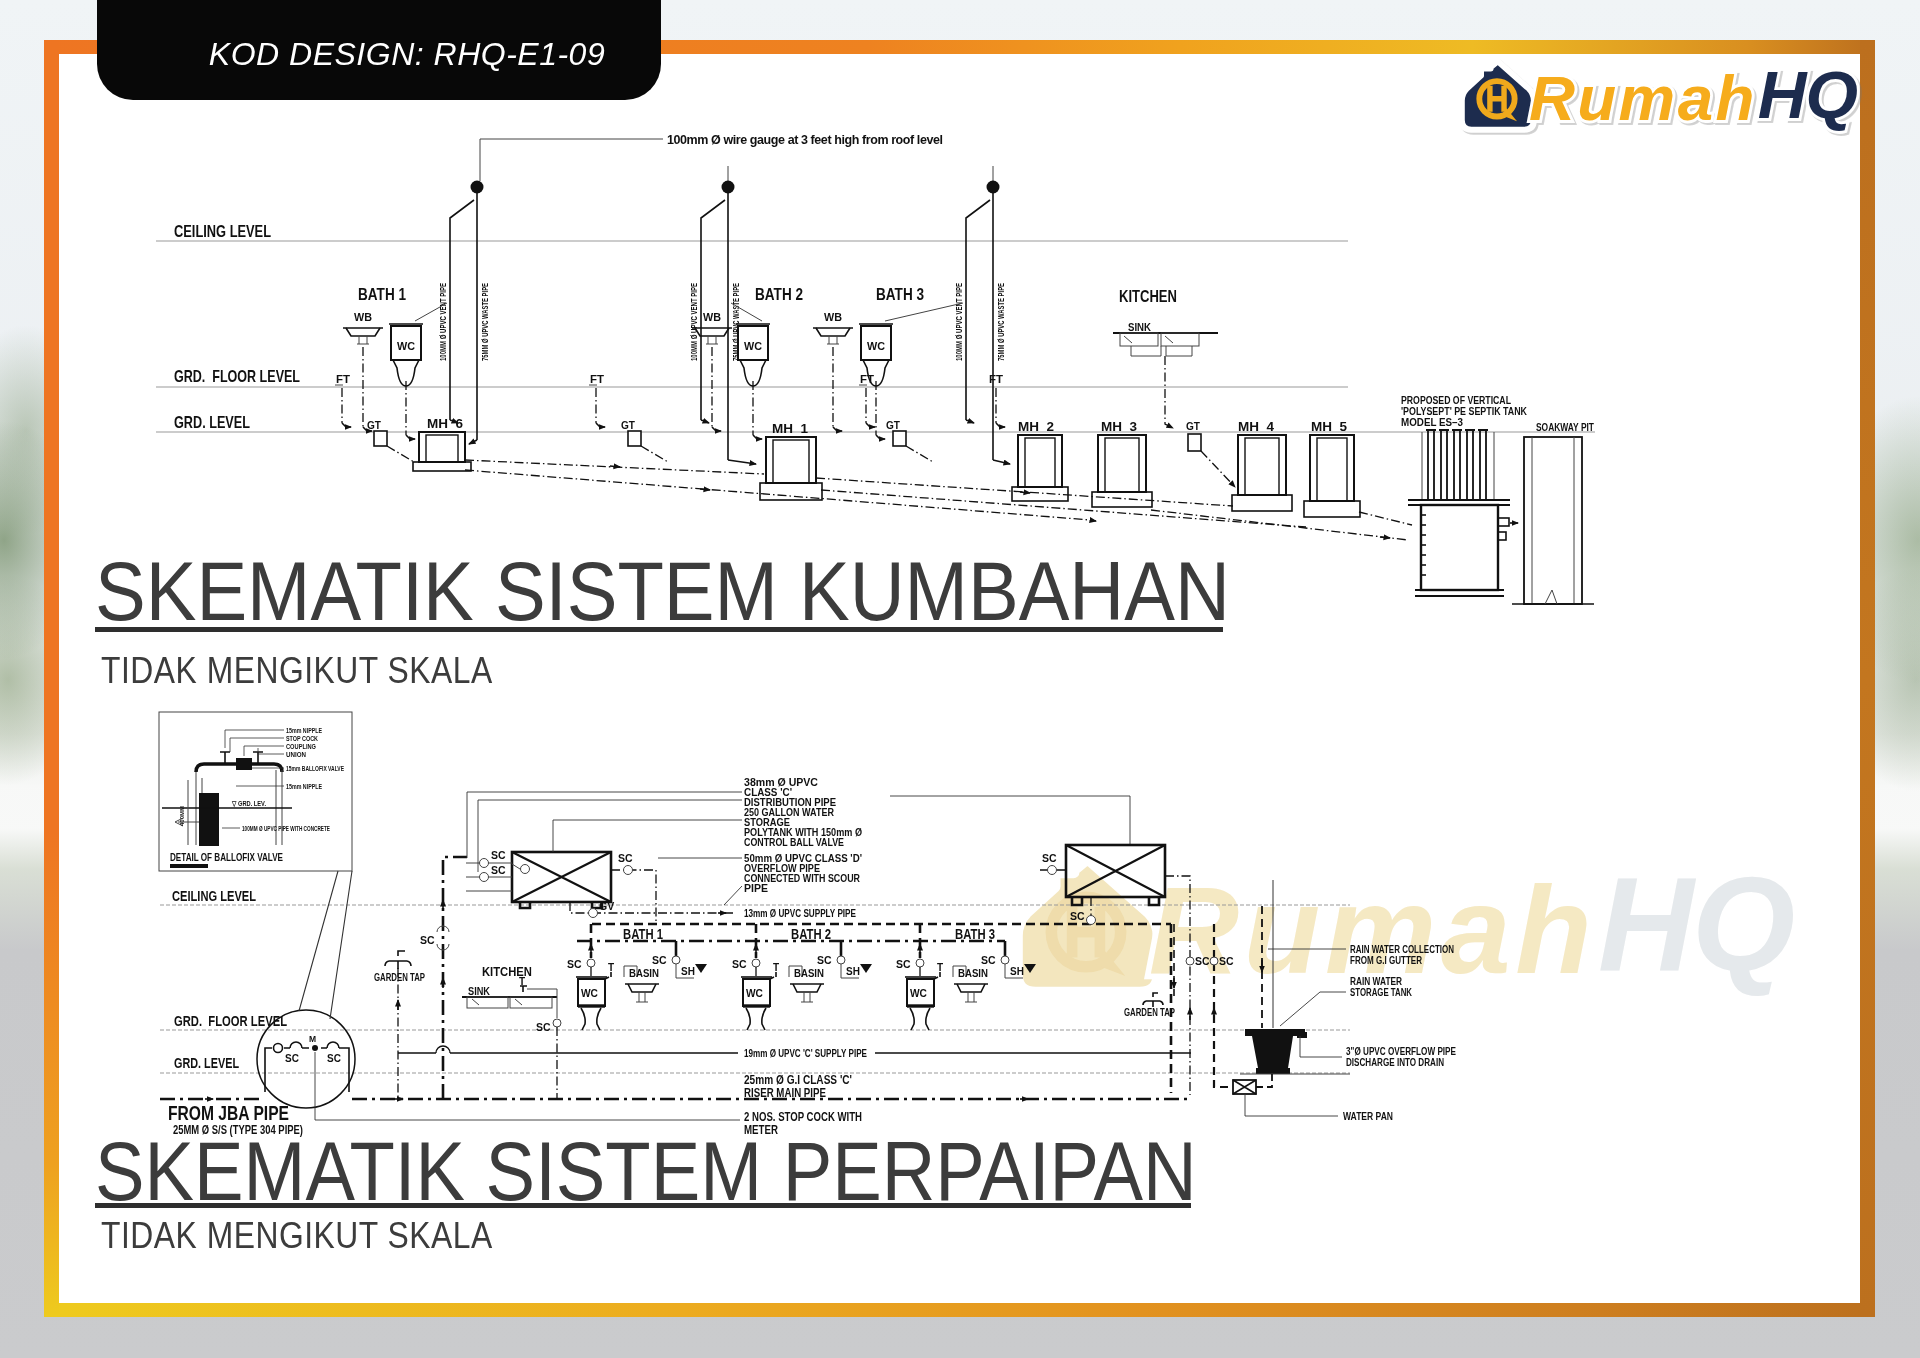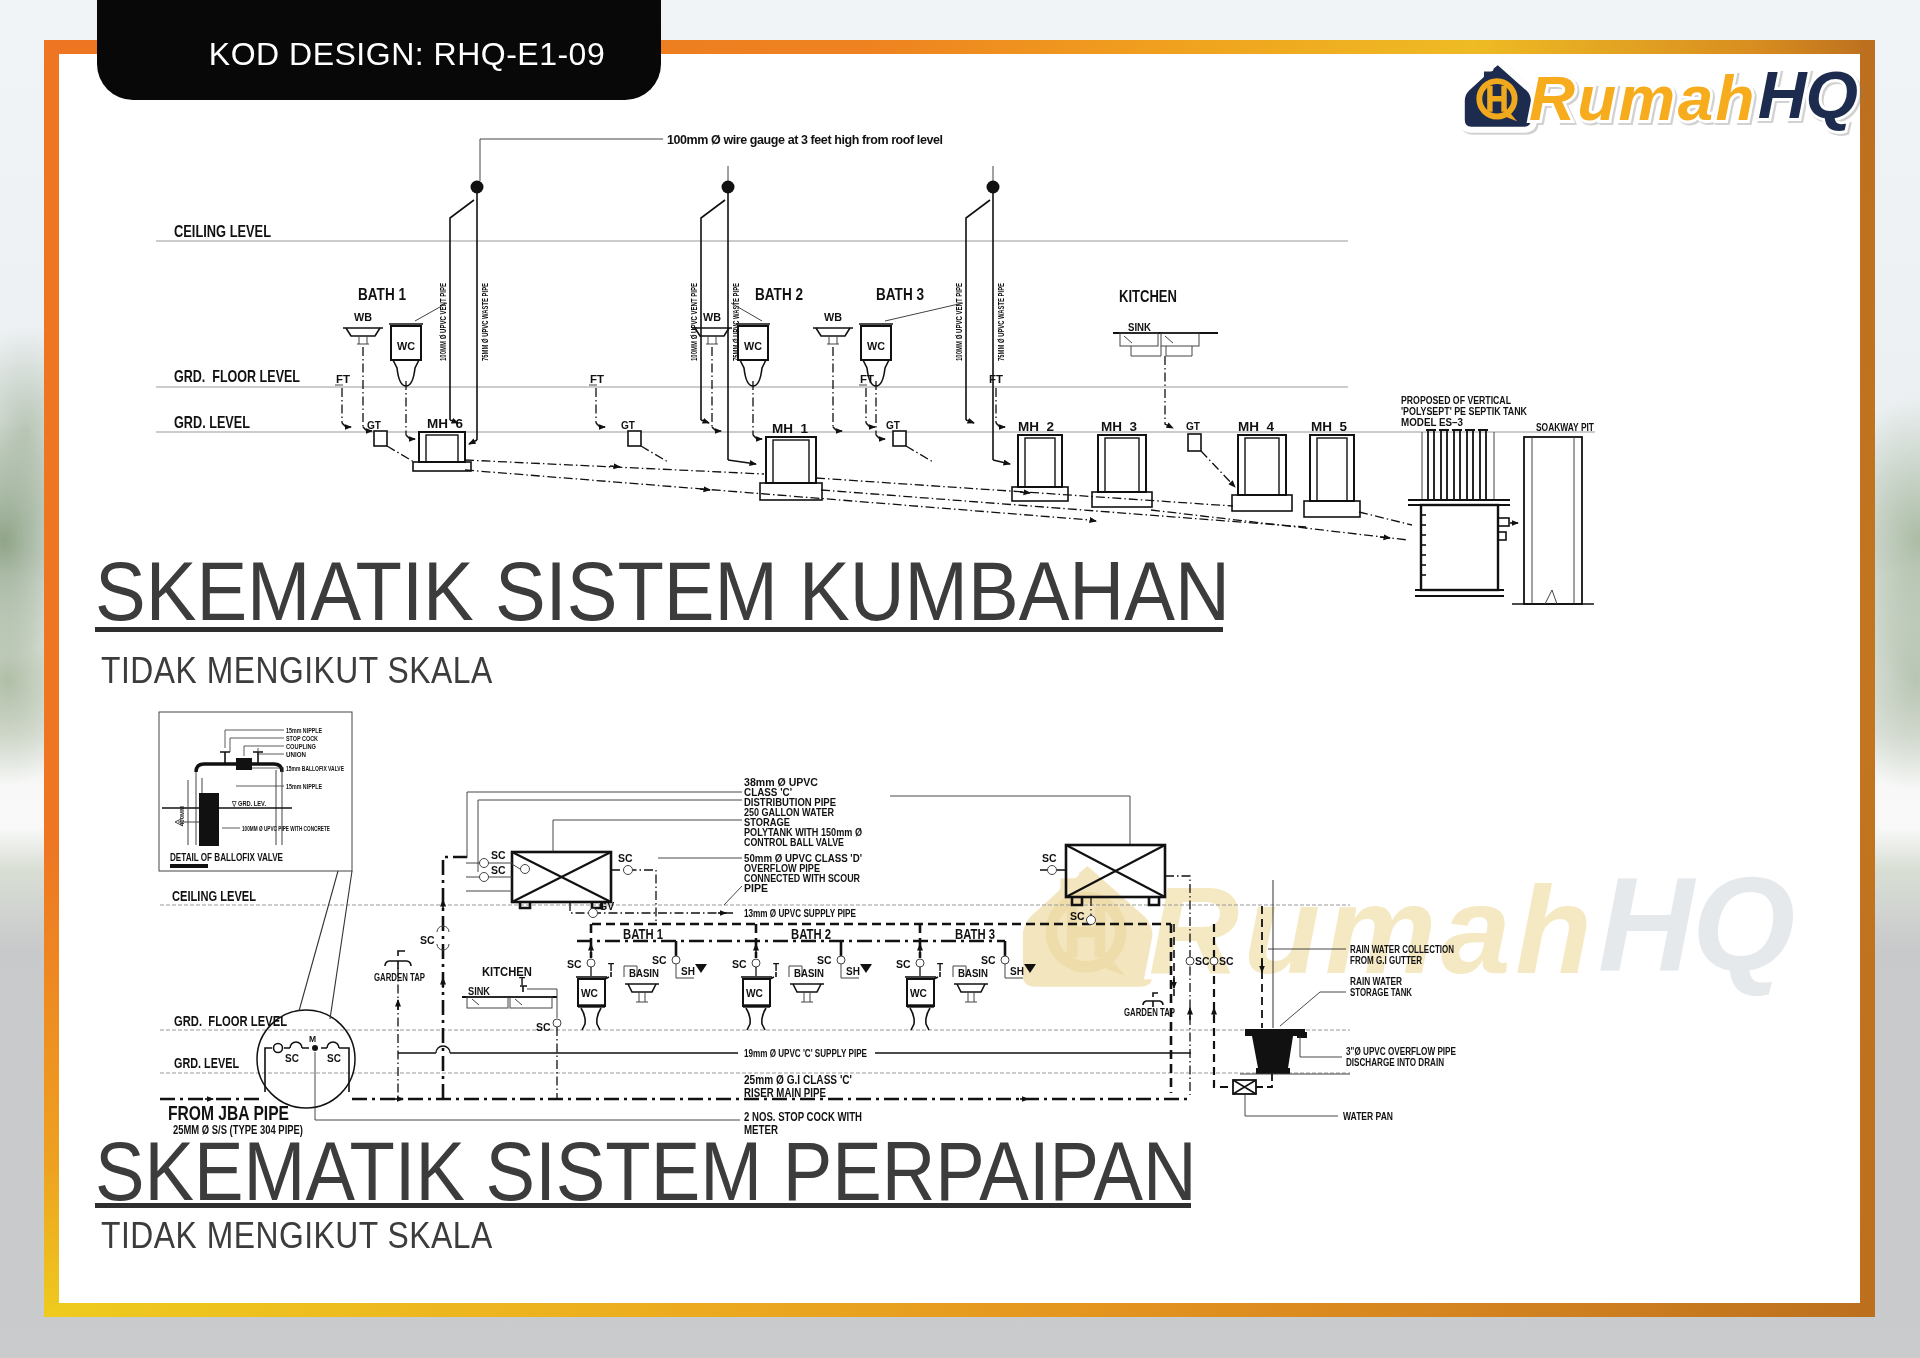--- a/index.html
+++ b/index.html
@@ -23,21 +23,21 @@
 <div class="abs" style="left:44px;top:40px;width:1831px;height:14px;background:linear-gradient(to right,#ee7522 0%,#ee8220 45%,#f0a21e 62%,#eebb24 78%,#d98f20 93%,#bc6f1e 100%);"></div>
 
 <div class="abs" style="left:44px;top:1303px;width:1831px;height:14px;background:linear-gradient(to right,#eecb1e 0%,#ecab1f 35%,#e2921f 60%,#cd7e1f 85%,#bc701e 100%);"></div>
 
 <div class="abs" style="left:44px;top:40px;width:15px;height:1277px;background:linear-gradient(to bottom,#ee7522 0%,#ee7522 62%,#eea120 88%,#eecb1e 100%);"></div>
 
 <div class="abs" style="left:1860px;top:40px;width:15px;height:1277px;background:linear-gradient(to bottom,#bc6f1e 0%,#c3761f 50%,#bc701e 100%);"></div>
 
 <div class="abs" style="left:97px;top:-36px;width:564px;height:136px;background:#080808;border-radius:36px;"></div>
 
-<div class="abs" style="left:97px;top:36px;width:620px;text-align:center;font-size:32px;color:#fff;letter-spacing:0.5px;">KOD DESIGN: RHQ-E1-09</div>
+<div class="abs" style="left:97px;top:36px;width:620px;text-align:center;font-size:32px;color:#fff;letter-spacing:0.5px;font-style:italic;">KOD DESIGN: RHQ-E1-09</div>
 
 <svg class="abs" style="left:1452px;top:56px;opacity:1;" width="426" height="111" viewBox="0 0 440 115">
 <g filter="drop-shadow(2px 2px 0 rgba(120,120,120,.35))">
 
 <g transform="translate(2,-2) scale(1.22)">
 <path d="M36 4 L62 27 Q66 31 66 37 L66 53 Q66 61 58 61 L14 61 Q6 61 6 53 L6 37 Q6 31 10 27 L22 16 L22 10 L30 10 L30 9 Z" fill="#1d2c4e" stroke="#ffffff" stroke-width="5" stroke-linejoin="round" transform="translate(0,2) scale(1.02)"></path>
 <circle cx="36" cy="38" r="15" fill="none" stroke="#f0a91c" stroke-width="5"></circle>
 <path d="M30 27 L30 49 M42 27 L42 49 M30 38 L42 38" stroke="#f0a91c" stroke-width="4.6" fill="none"></path>
 <path d="M44 46 L53 57 L40 52 Z" fill="#f0a91c"></path>
 </g>

